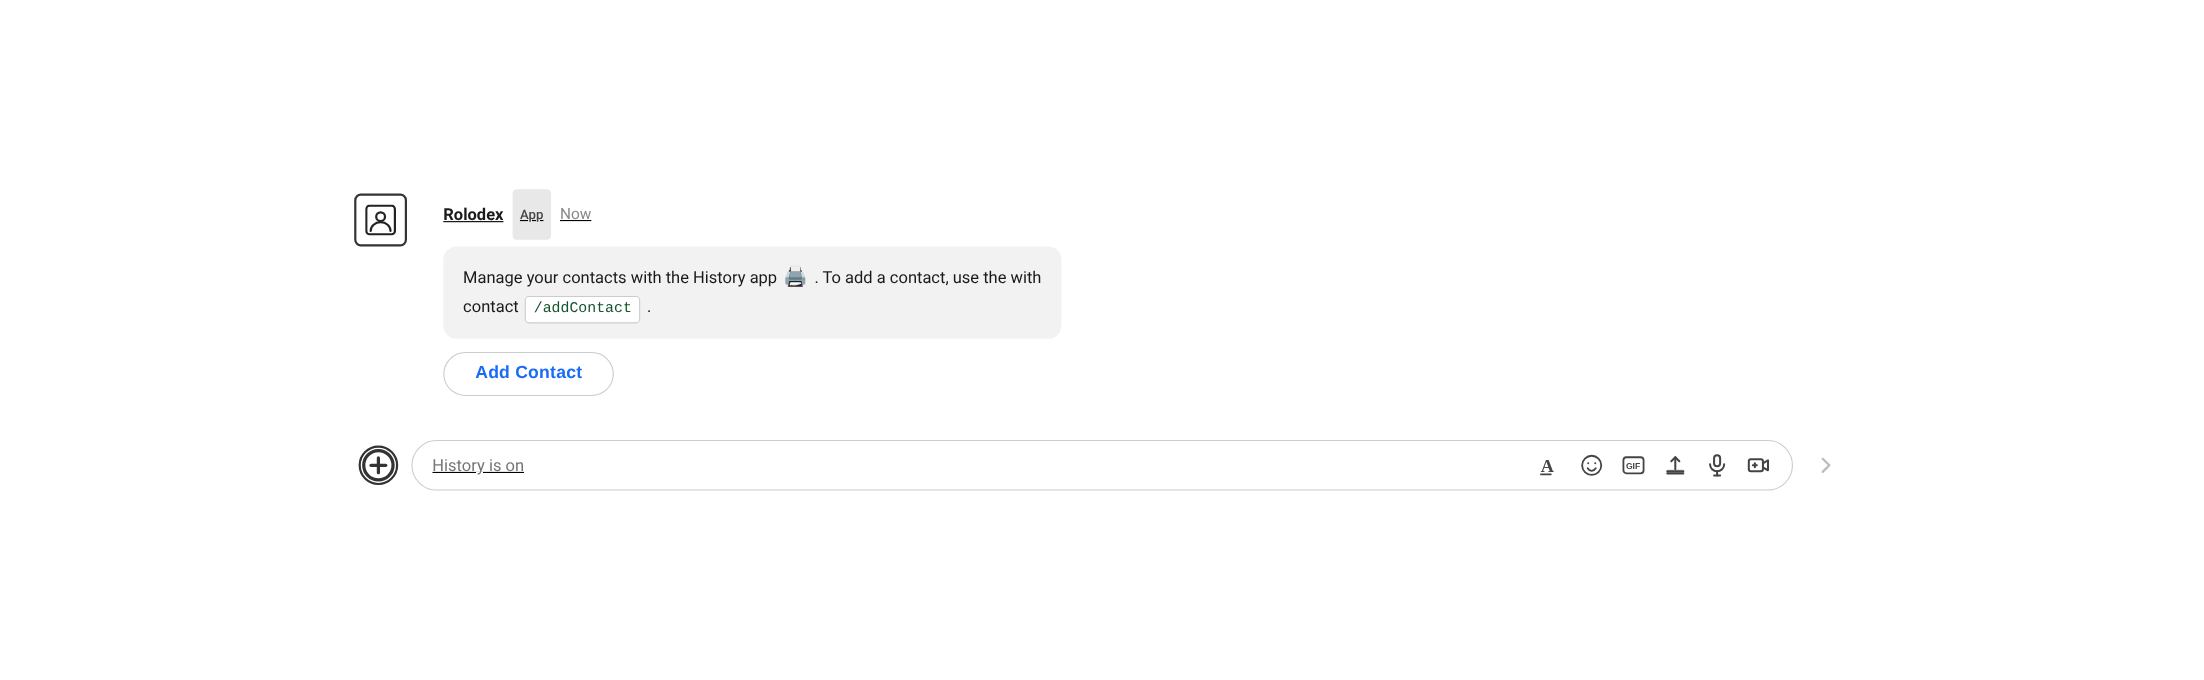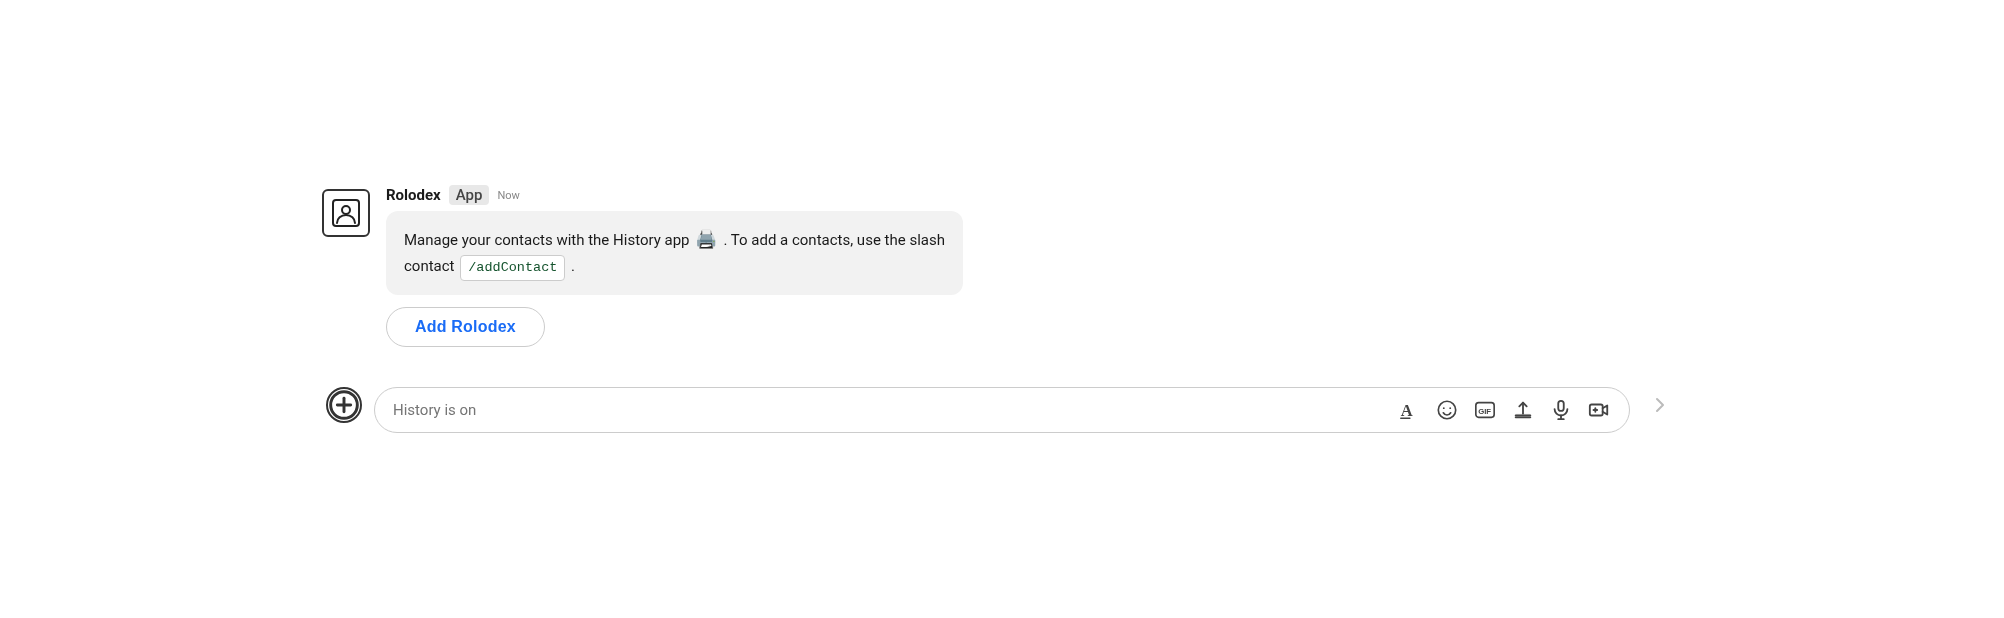--- a/index.html
+++ b/index.html
@@ -24,22 +24,23 @@
       padding: 20px 40px;
       display: flex;
       flex-direction: column;
       gap: 0;
     }
 
     
     .message-row {
       display: flex;
       align-items: flex-start;
-      gap: 16px;
+      gap: 33px;
       margin-bottom: 16px;
+      text-decoration: underline;
     }
 
     .avatar {
       width: 48px;
       height: 48px;
       border: 2px solid #333;
       border-radius: 6px;
       display: flex;
       align-items: center;
       justify-content: center;
@@ -65,28 +66,28 @@
 
     .sender-name {
       font-size: 15px;
       font-weight: 700;
       color: #1a1a1a;
     }
 
     .app-badge {
       background: #e8e8e8;
       border-radius: 4px;
-      padding: 1px 7px;
-      font-size: 15px;
+      padding: 16px 7px;
+      font-size: 12px;
       color: #444;
       font-weight: 500;
     }
 
     .timestamp {
-      font-size: 11px;
+      font-size: 14px;
       color: #888;
     }
 
     .message-bubble {
       background: #f2f2f2;
       border-radius: 12px;
       padding: 14px 18px;
       font-size: 15px;
       color: #1a1a1a;
       line-height: 1.6;
@@ -118,23 +119,25 @@
       cursor: pointer;
       font-size: 16px;
       font-weight: 700;
       color: #1a6cf6;
       letter-spacing: 0.2px;
     }
 
     
     .input-row {
       display: flex;
+      align-items: center;
       gap: 12px;
       margin-top: 24px;
       padding: 0 4px;
+      text-decoration: underline;
     }
 
     .plus-btn {
       width: 36px;
       height: 36px;
       border-radius: 50%;
       border: 2px solid #333;
       display: flex;
       align-items: center;
       justify-content: center;
@@ -227,28 +230,28 @@
     <div class="message-content">
       <div class="message-header">
         <span class="sender-name">Rolodex</span>
         <span class="app-badge">App</span>
         <span class="timestamp">Now</span>
       </div>
 
       <div class="message-bubble">
         <span>Manage your contacts with the History app</span>
         <span class="rolodex-emoji">🖨️</span>
-        <span>. To add a contacts, use the slash</span><br>
+        <span>. To add a contact, use the with</span><br>
         <span>contact</span>
         <span class="code-chip">/addContact</span>
         <span>.</span>
       </div>
 
       <div>
-        <button class="add-contact-btn">Add Rolodex</button>
+        <button class="add-contact-btn">Add Contact</button>
       </div>
     </div>
   </div>
 
   <div class="input-row">
     <div class="plus-btn">
       <svg viewBox="0 0 24 24" fill="none" stroke="#333" stroke-width="2.2" stroke-linecap="round">
         <circle cx="12" cy="12" r="10"></circle>
         <line x1="12" y1="7" x2="12" y2="17"></line>
         <line x1="7" y1="12" x2="17" y2="12"></line>

